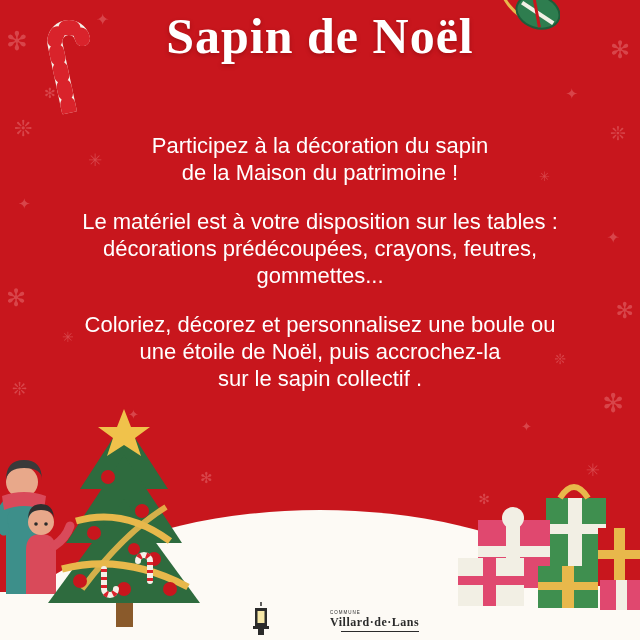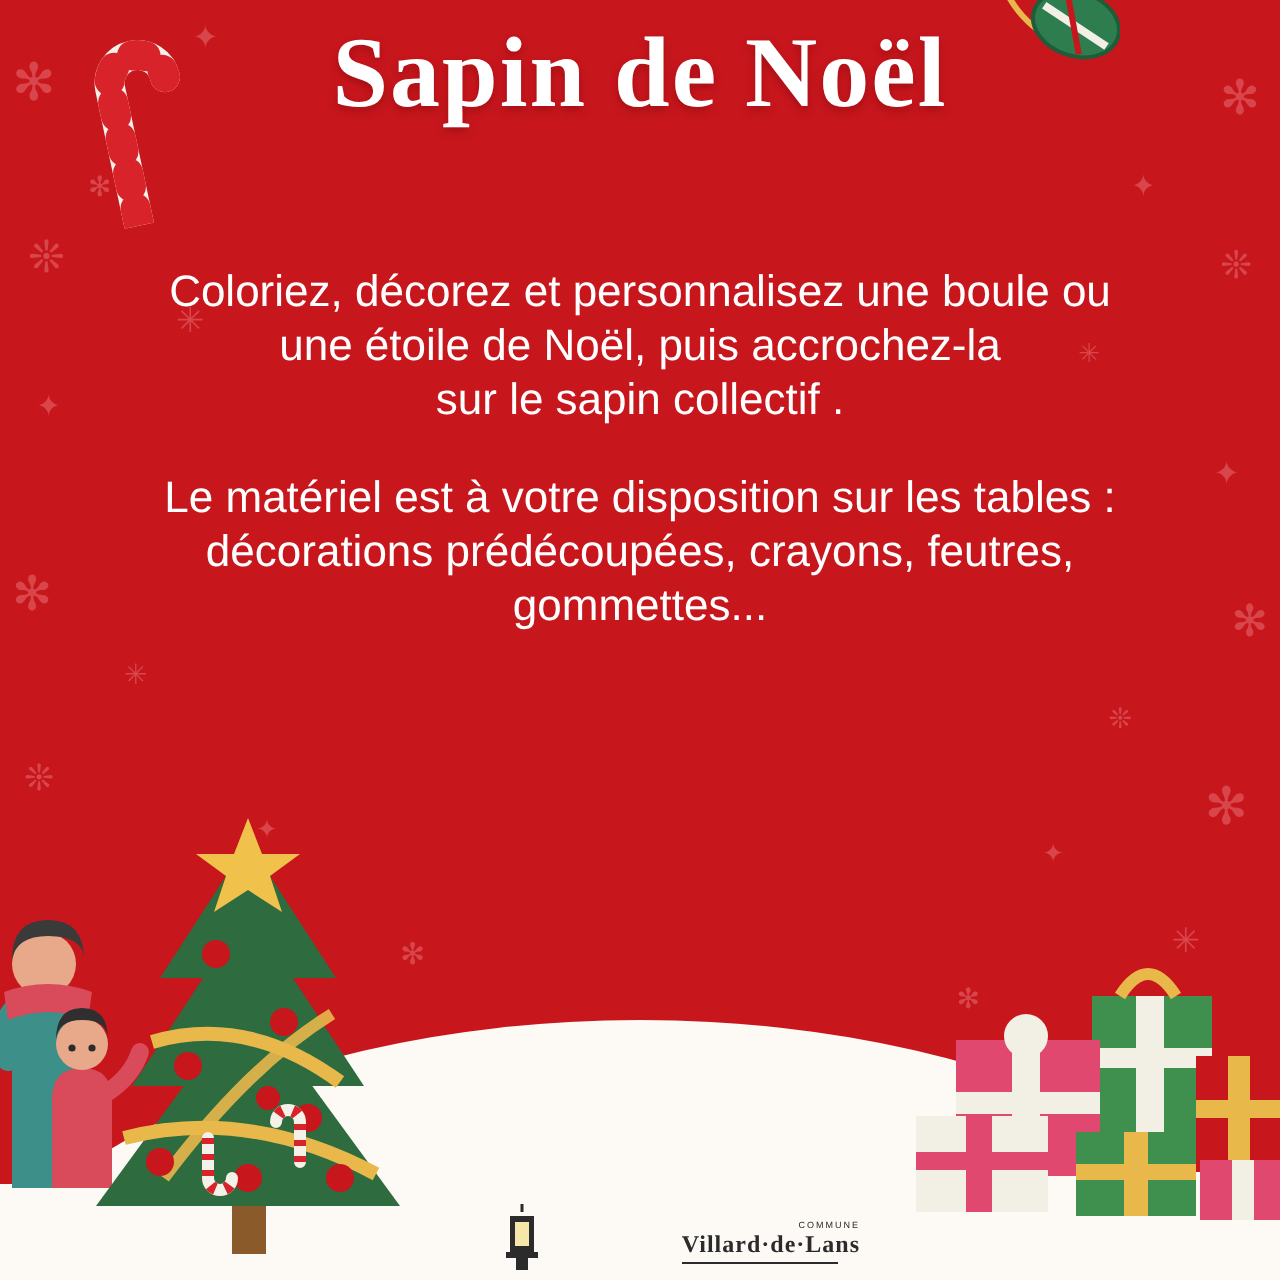--- a/index.html
+++ b/index.html
@@ -143,21 +143,21 @@
     height: 34px;
     z-index: 6;
   }
 
   
   .logo {
     position: absolute;
     left: 330px;
     bottom: 8px;
     width: 100px;
-    text-align: right;
+    text-align: left;
     z-index: 6;
     color: #2b2b2b;
   }
   .logo-top {
     font-size: 4.5px;
     letter-spacing: 1px;
     text-transform: uppercase;
   }
   .logo-name {
     font-family: "Liberation Serif", serif;
@@ -212,26 +212,28 @@
   <svg class="candy-cane" viewBox="0 0 60 110">
     <path d="M20 108 L20 40 A14 14 0 0 1 48 40" stroke="#f4f1e8" stroke-width="15" fill="none" stroke-linecap="round"></path>
     <path d="M20 108 L20 40 A14 14 0 0 1 48 40" stroke="#d9232b" stroke-width="15" fill="none" stroke-linecap="round" stroke-dasharray="7 11"></path>
   </svg>
 
   <div class="title-block">
     <div class="title-line">Sapin de Noël</div>
   </div>
 
   <div class="body-block">
+    <div class="para" style="white-space:pre-line;">Participez à la décoration du sapin
+de la Maison du patrimoine !</div>
+    <div class="para" style="white-space:pre-line;">Le matériel est à votre disposition sur les tables :
+décorations prédécoupées, crayons, feutres,
+gommettes...</div>
     <div class="para" style="white-space:pre-line;">Coloriez, décorez et personnalisez une boule ou
 une étoile de Noël, puis accrochez-la
 sur le sapin collectif .</div>
-    <div class="para" style="white-space:pre-line;">Le matériel est à votre disposition sur les tables :
-décorations prédécoupées, crayons, feutres,
-gommettes...</div>
   </div>
 
   <div class="snow-hill"></div>
   <div class="snow-strip"></div>
 
   <svg class="characters" viewBox="0 0 90 160">
 
     <path d="M10 160 L10 84 Q10 64 28 64 Q46 64 46 84 L46 160 Z" fill="#3d8f8a"></path>
     <path d="M8 96 Q2 78 14 68" stroke="#3d8f8a" stroke-width="11" fill="none" stroke-linecap="round"></path>
     <circle cx="26" cy="48" r="16" fill="#e8a88a"></circle>

